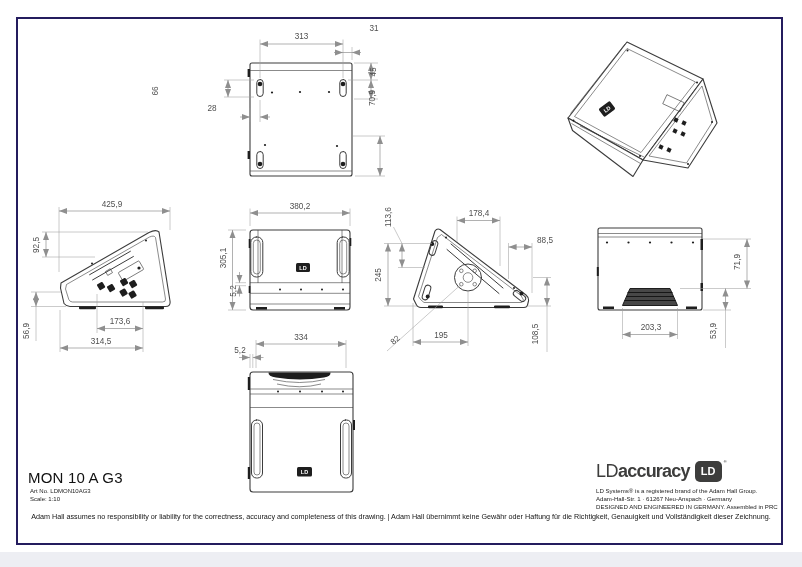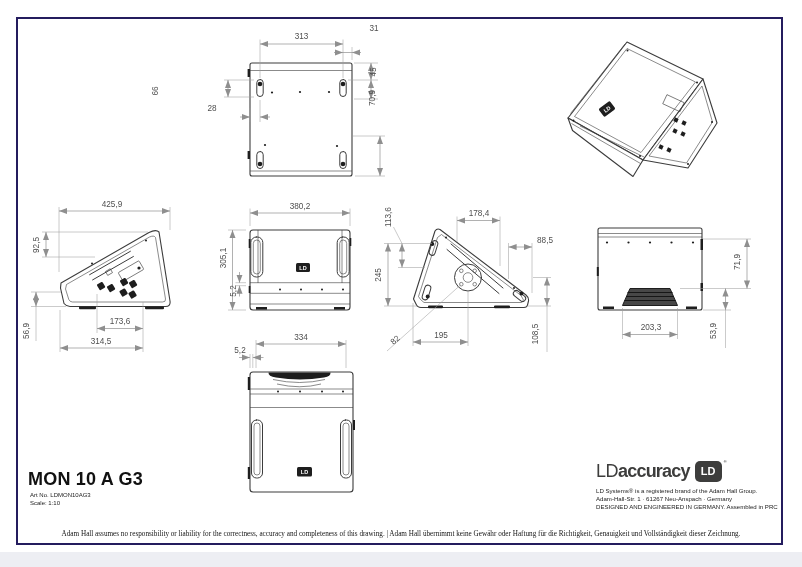--- a/index.html
+++ b/index.html
@@ -17,35 +17,35 @@
   .ol{fill:#ffffff;stroke:#3c3c3c;stroke-width:1.1;stroke-linejoin:round;}
   .il{fill:none;stroke:#3c3c3c;stroke-width:0.6;}
   .ml{fill:none;stroke:#3c3c3c;stroke-width:1;stroke-linecap:round;}
   .fillk{fill:#1e1e1e;stroke:none;}
   .dim{stroke:#8f8f8f;stroke-width:0.7;fill:none;}
   .ext{stroke:#9f9f9f;stroke-width:0.55;fill:none;}
   .dt{font-family:"Liberation Sans",sans-serif;font-size:8.2px;fill:#4f4f4f;text-anchor:middle;}
   .bt{font-family:"Liberation Sans",sans-serif;font-size:5.5px;font-weight:bold;fill:#ffffff;text-anchor:middle;}
   
   .titleblock{position:absolute;left:28px;top:469px;color:#111;}
-  .titleblock .t{font-size:18px;font-weight:bold;letter-spacing:0.2px;margin:0;}
+  .titleblock .t{font-size:15px;font-weight:normal;letter-spacing:0.2px;margin:0;}
   .titleblock .s{font-size:6px;margin:2px 0 0 2px;color:#222;}
   
   .brandblock{position:absolute;left:596px;top:459px;width:195px;color:#3d3d3c;}
   .wordmark{display:flex;align-items:center;height:24px;}
   .wm-ld{font-size:18px;font-weight:400;letter-spacing:-0.5px;}
   .wm-sys{font-size:18px;font-weight:bold;letter-spacing:-0.8px;}
   .badge{width:27px;height:21px;background:#3d3d3c;border-radius:5px;margin-left:5px;
          display:flex;align-items:center;justify-content:center;color:#fff;
          font-weight:bold;font-size:11px;position:relative;}
   .badge .reg{position:absolute;top:-2px;right:-5px;font-size:4px;color:#3d3d3c;}
   .taglines{margin-top:4px;font-size:6.1px;line-height:1.35;color:#1c1c1c;}
   
-  .footer{position:absolute;left:20px;top:530px;width:762px;text-align:center;
-          font-size:7.2px;color:#141414;white-space:nowrap;font-family:Liberation Serif, serif;}
+  .footer{position:absolute;left:20px;top:512px;width:762px;text-align:center;
+          font-size:7.2px;color:#141414;white-space:nowrap;}
 </style>
 </head>
 <body>
 
 <div class="frame"></div>
 <div class="bottom-strip"></div>
 
 <svg class="canvas" viewBox="0 0 802 567">
   <defs>
     <marker id="ar" viewBox="0 0 10 10" refX="9" refY="5" markerWidth="9" markerHeight="9" orient="auto-start-reverse" markerUnits="userSpaceOnUse">

